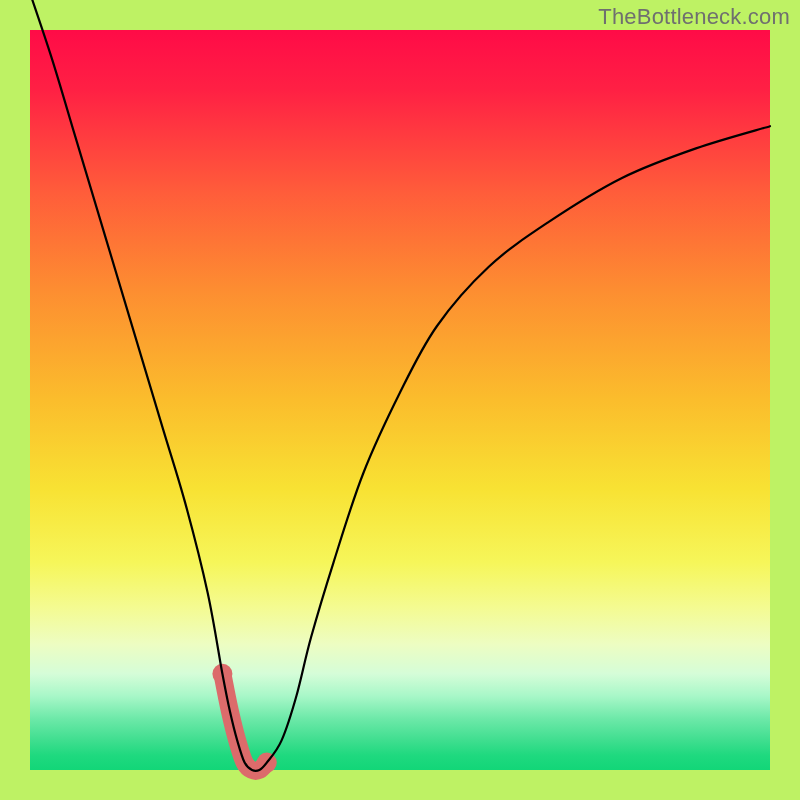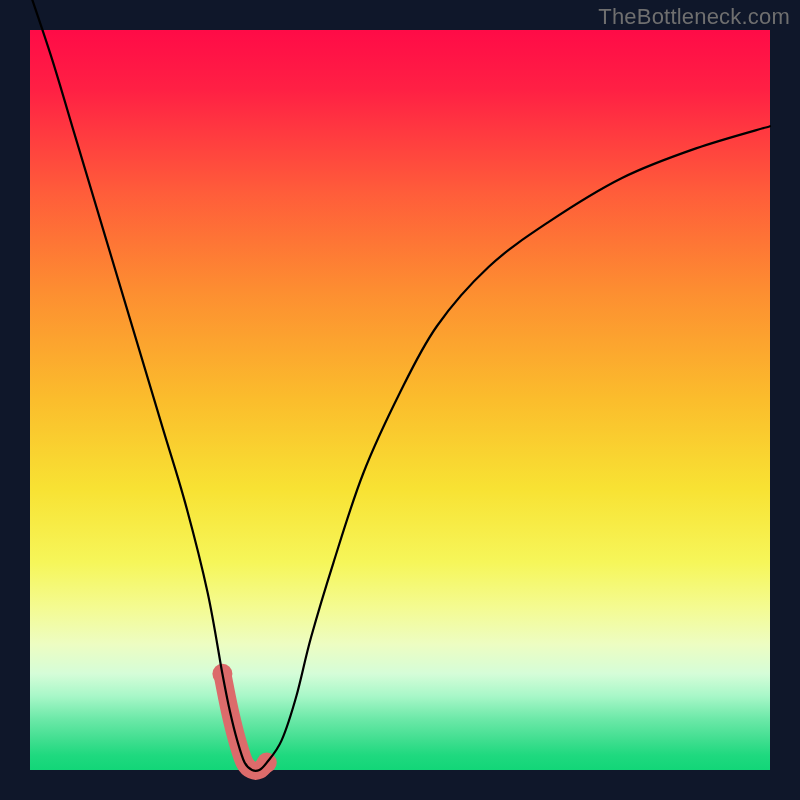--- a/index.html
+++ b/index.html
@@ -8,21 +8,21 @@
     width: 800px;
     height: 800px;
     background: #000;
     overflow: hidden;
     font-family: Arial, Helvetica, sans-serif;
   }
   .frame {
     position: relative;
     width: 800px;
     height: 800px;
-    background: #0f172a;
+    background: #bef264;
   }
   .plot {
     position: absolute;
     left: 30px;
     top: 30px;
     width: 740px;
     height: 740px;
     background: linear-gradient(to bottom,
       #ff0b47 0%,
       #ff2044 8%,

